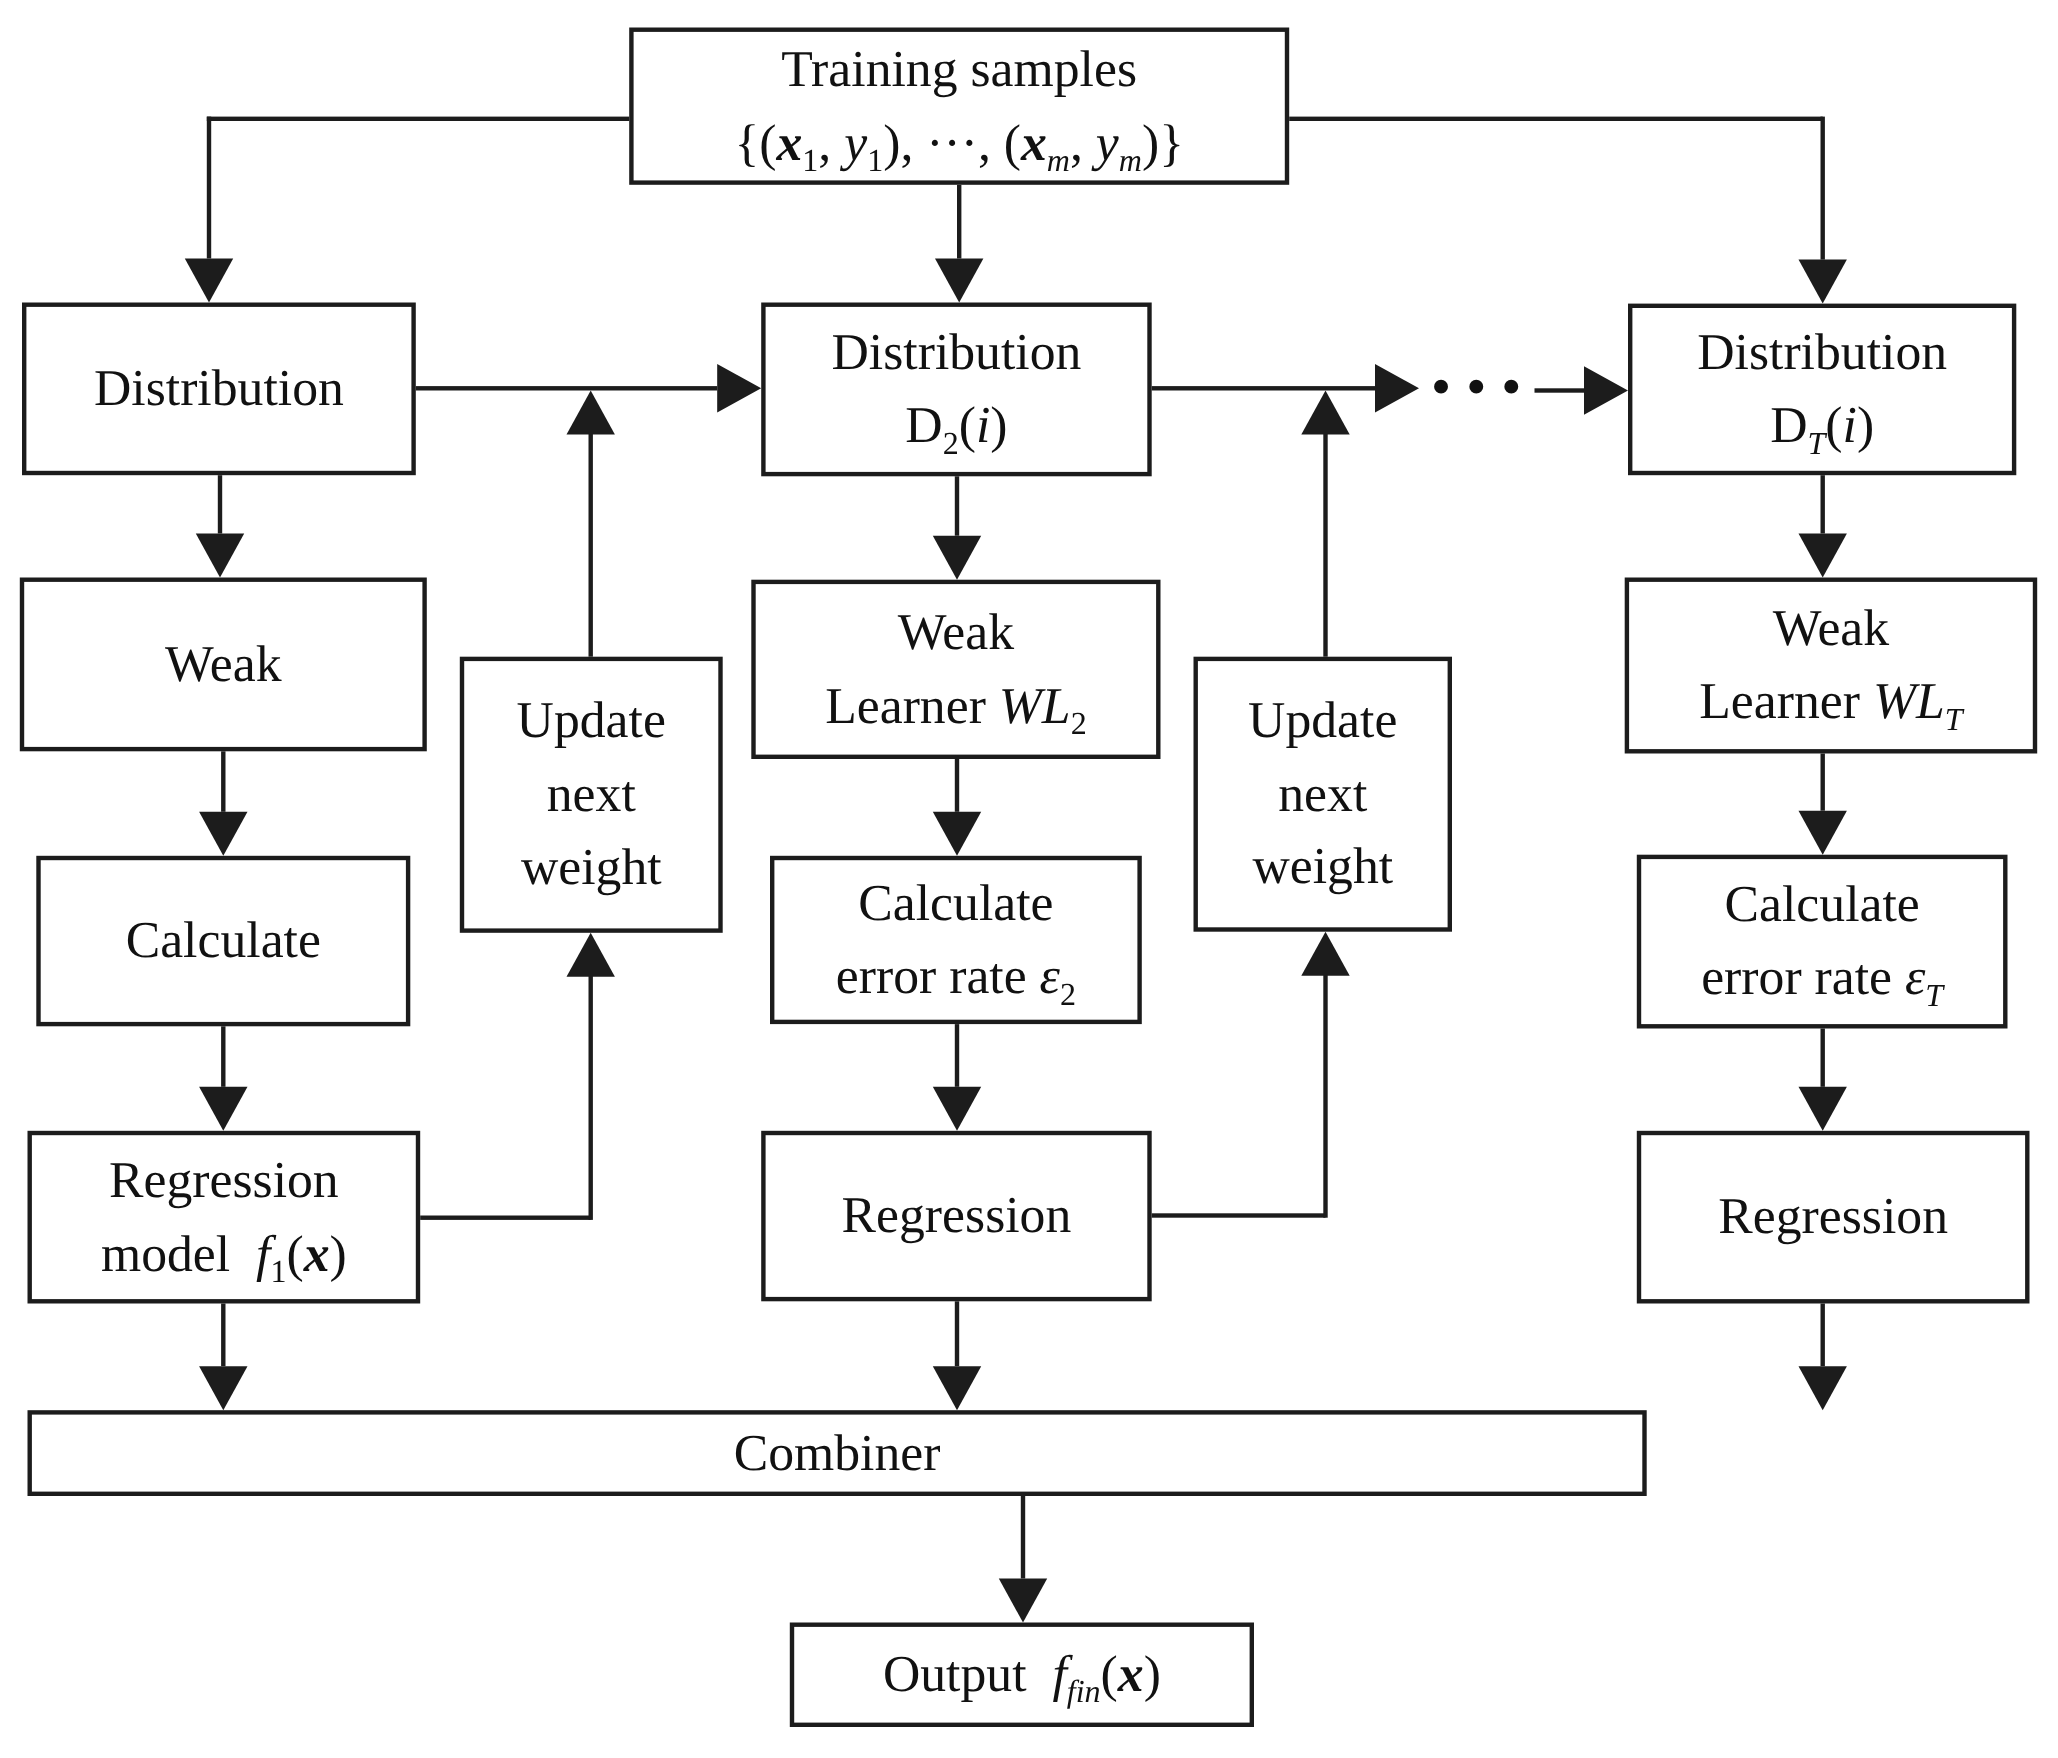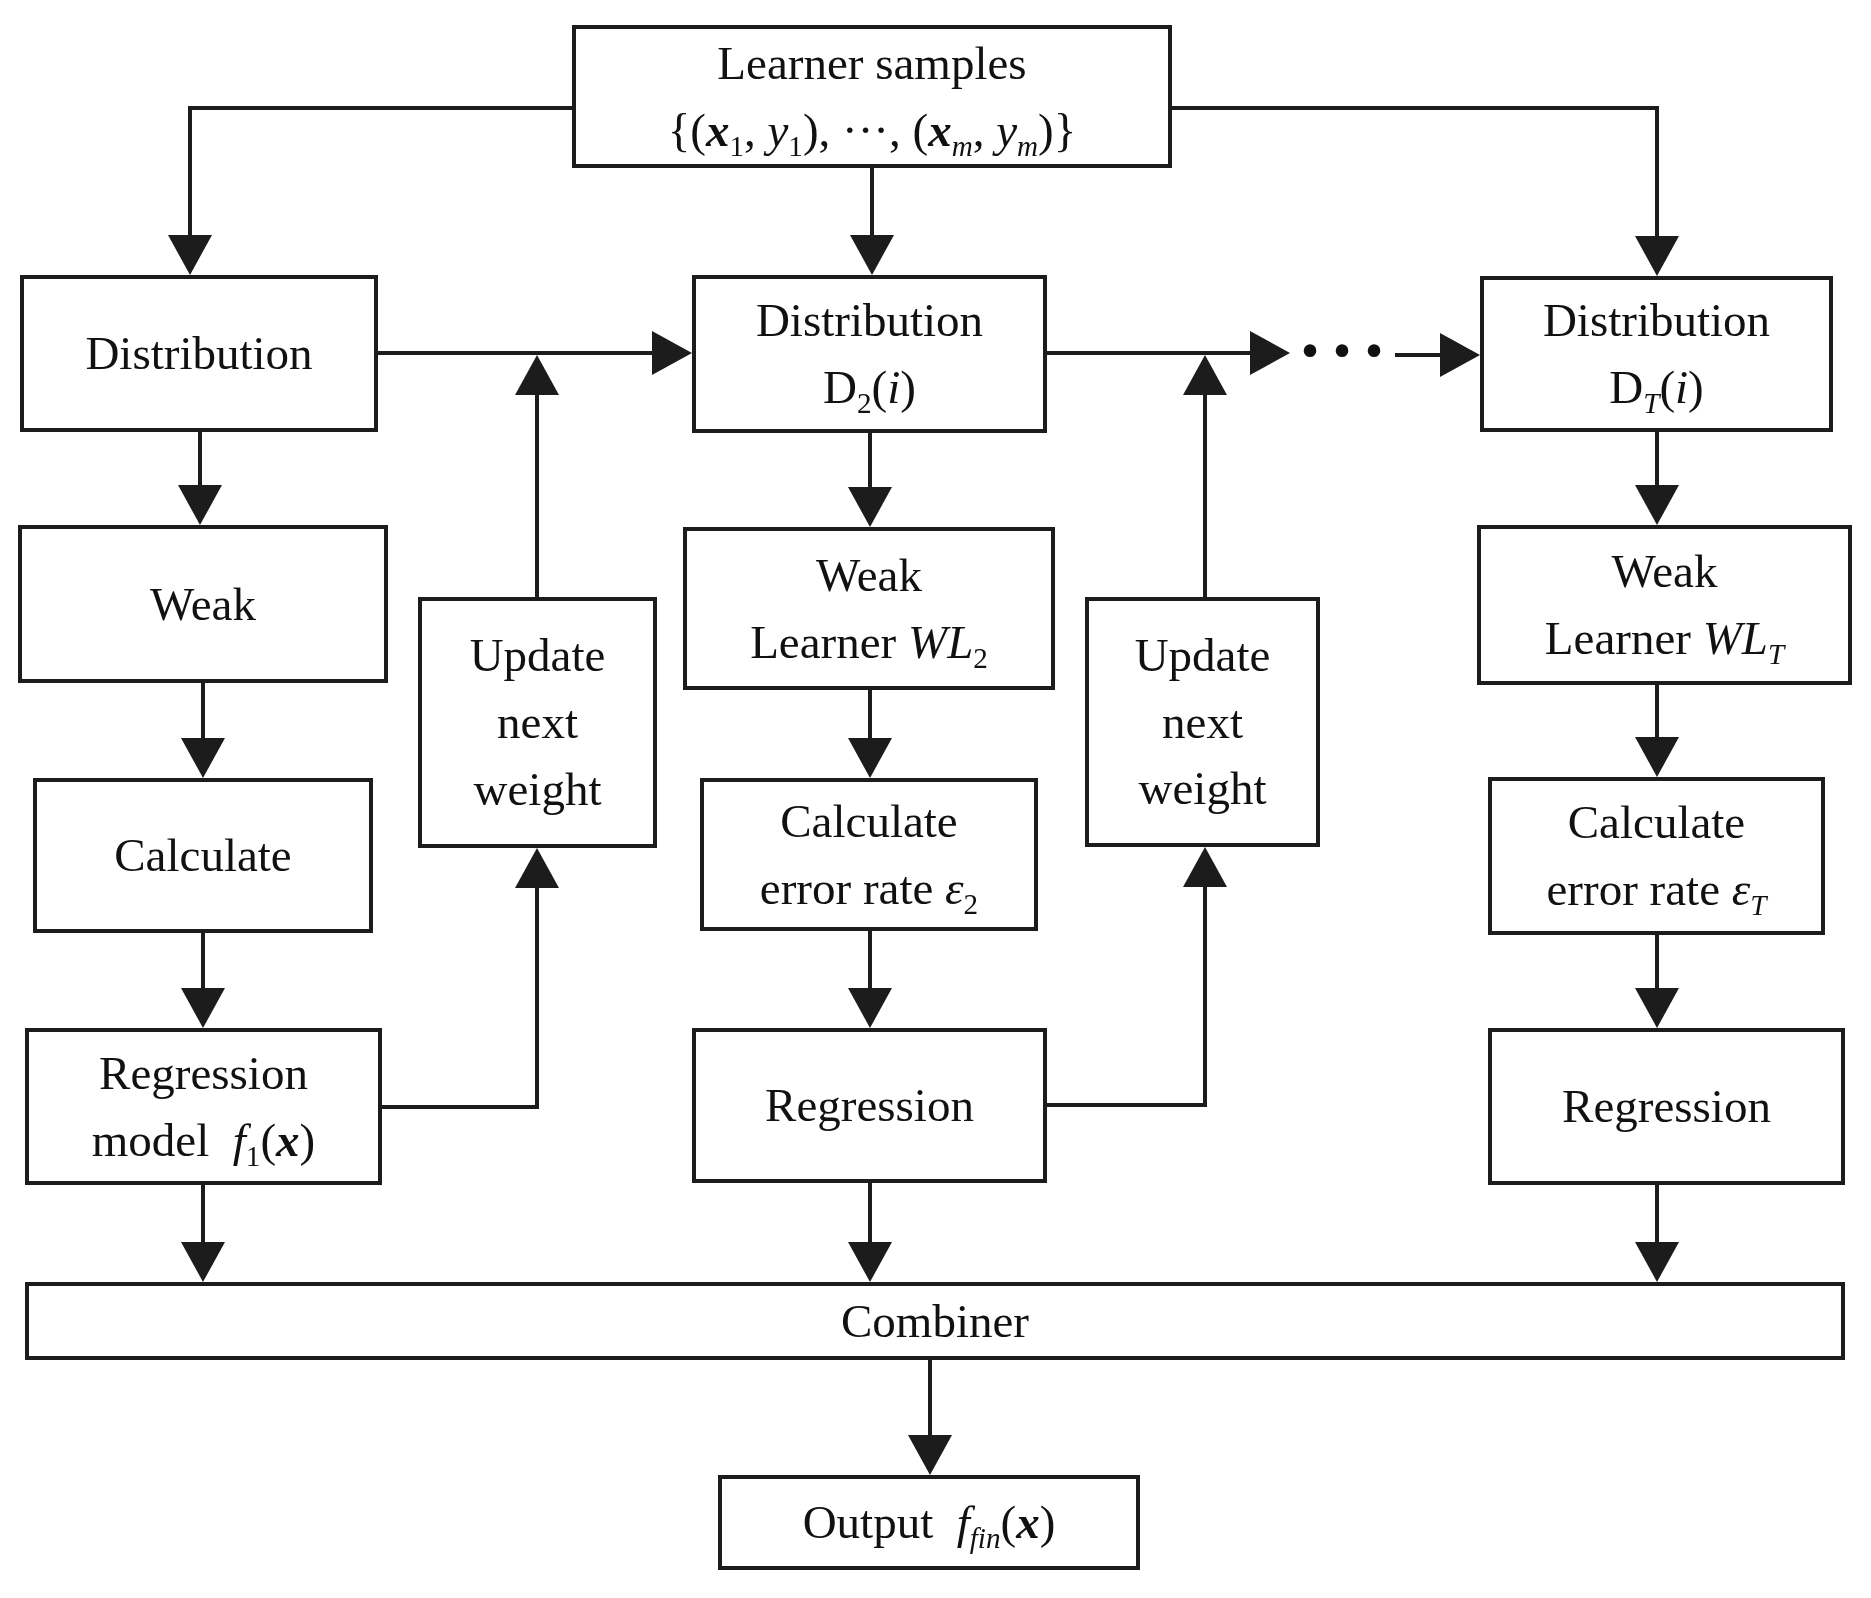--- a/index.html
+++ b/index.html
@@ -25,21 +25,21 @@
     position:absolute;display:flex;align-items:center;justify-content:center;
     font-size:78px;font-weight:700;letter-spacing:6px;
   }
 </style>
 </head>
 <body>
 
 <div id="diagram">
 
   <div class="box" style="left:572px;top:25px;width:600px;height:143px;">
-    <span class="bl">Learner samples</span>
+    <span class="bl">Training samples</span>
     <span class="bl">{(<b><i>x</i></b><sub>1</sub>, <i>y</i><sub>1</sub>), ···, (<b><i>x</i></b><sub><i>m</i></sub>, <i>y</i><sub><i>m</i></sub>)}</span>
   </div>
 
   <div class="box" style="left:20px;top:275px;width:358px;height:157px;">
     <span class="bl">Distribution</span>
   </div>
   <div class="box" style="left:692px;top:275px;width:355px;height:158px;">
     <span class="bl">Distribution</span>
     <span class="bl">D<sub>2</sub>(<i>i</i>)</span>
   </div>
@@ -87,21 +87,21 @@
     <span class="bl">Update</span>
     <span class="bl">next</span>
     <span class="bl">weight</span>
   </div>
   <div class="box" style="left:1085px;top:597px;width:235px;height:250px;">
     <span class="bl">Update</span>
     <span class="bl">next</span>
     <span class="bl">weight</span>
   </div>
 
-  <div class="box" style="left:25px;top:1282px;width:1820px;height:78px;">
+  <div class="box" style="left:25px;top:1282px;width:1472px;height:78px;">
     <span class="bl">Combiner</span>
   </div>
 
   <div class="box" style="left:718px;top:1475px;width:422px;height:95px;">
     <span class="bl">Output &nbsp;<i>f</i><sub><i>fin</i></sub>(<b><i>x</i></b>)</span>
   </div>
 
   <div class="dots" style="left:1290px;top:311px;width:110px;height:80px;">···</div>
 
   <div class="hl" style="left:188px;top:106px;width:384px;height:4px;"></div>

